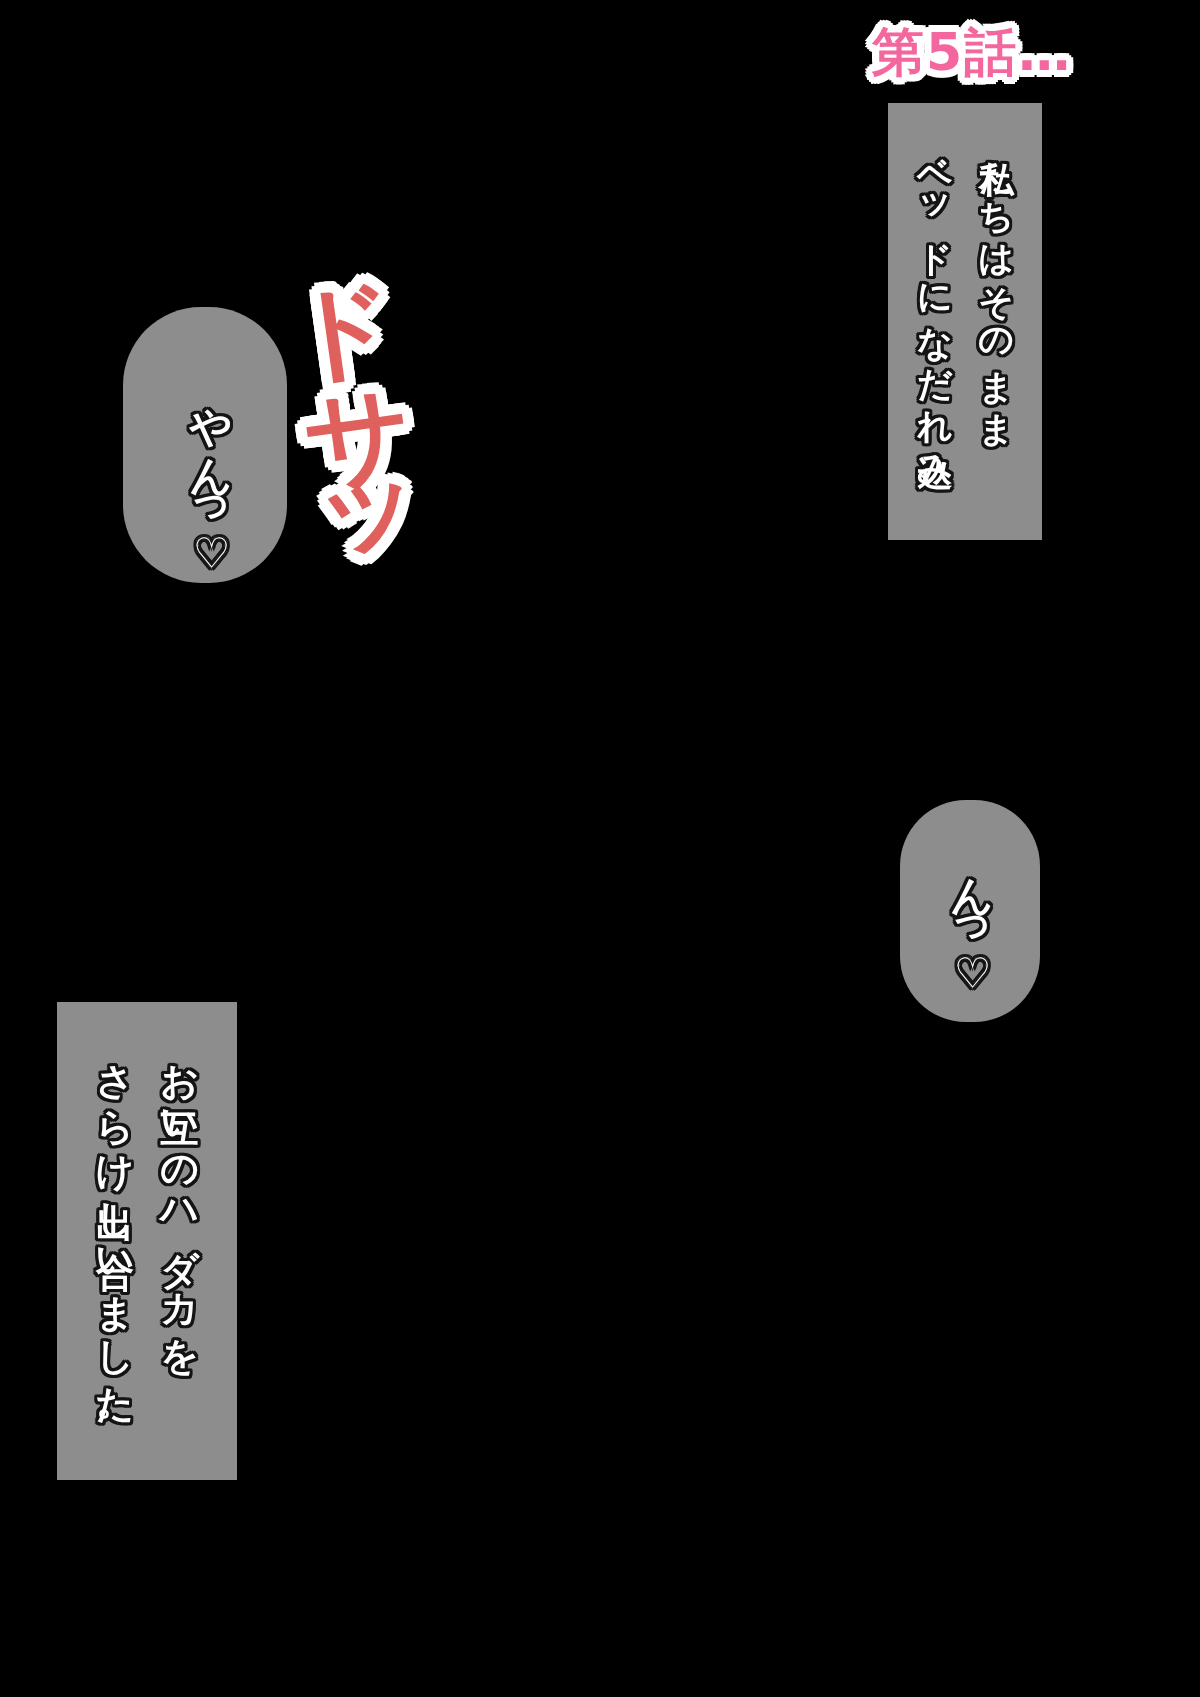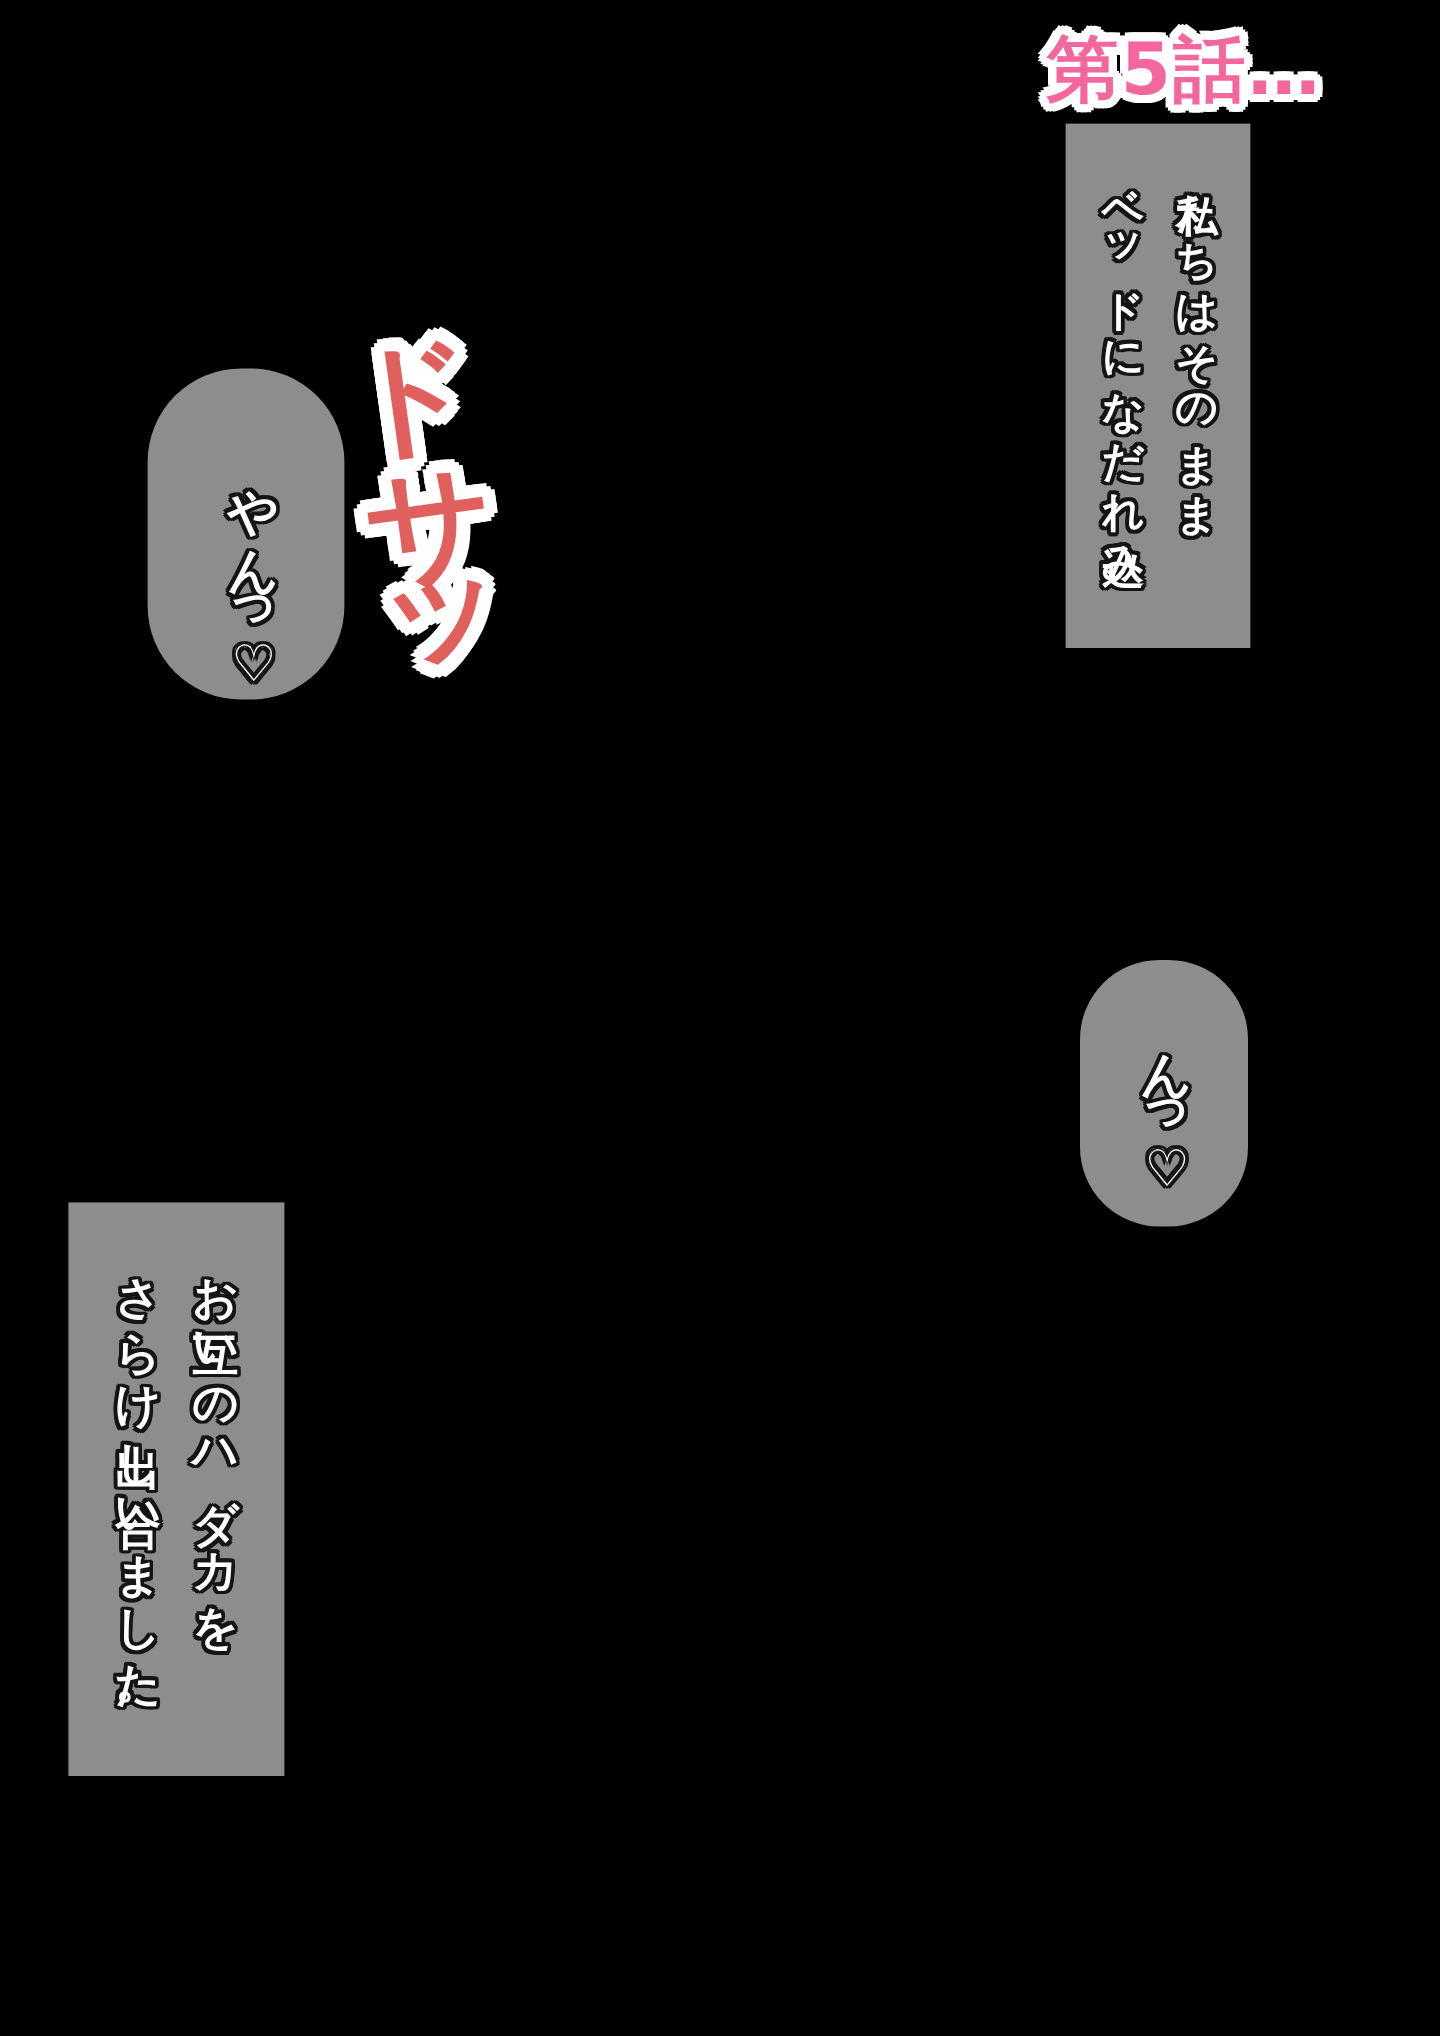--- a/index.html
+++ b/index.html
@@ -19,21 +19,21 @@
     text-orientation:upright;
     white-space:pre-line;
     font-weight:700;
   }
 
   
   .episode-title {
     position:absolute;
     left:872px;
     top:18px;
-    font-size:60px;
+    font-size:52px;
     font-weight:700;
     letter-spacing:2px;
     color:#f4679e;
     text-shadow:
       7px 0 0 #fff, -7px 0 0 #fff, 0 7px 0 #fff, 0 -7px 0 #fff,
       5px 5px 0 #fff, 5px -5px 0 #fff, -5px 5px 0 #fff, -5px -5px 0 #fff,
       7px 3px 0 #fff, 7px -3px 0 #fff, -7px 3px 0 #fff, -7px -3px 0 #fff,
       3px 7px 0 #fff, 3px -7px 0 #fff, -3px 7px 0 #fff, -3px -7px 0 #fff;
   }
 

